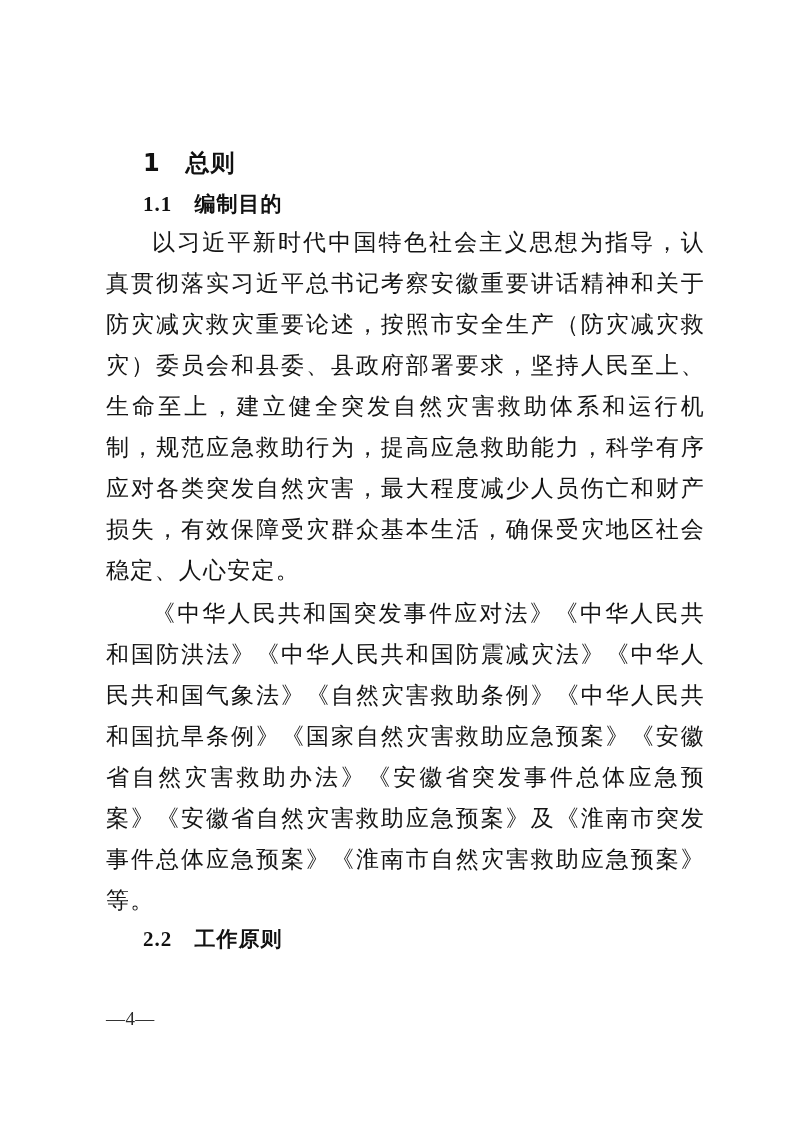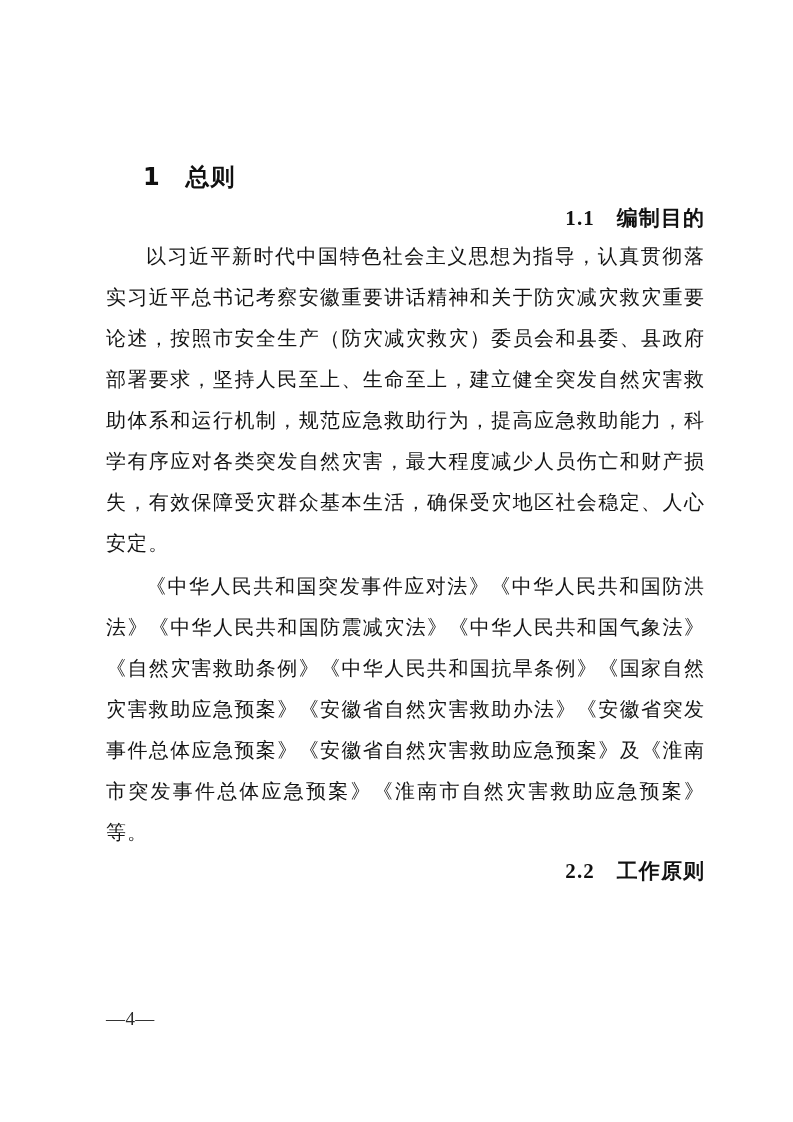--- a/index.html
+++ b/index.html
@@ -13,45 +13,44 @@
     height: 1122px;
     margin: 0 auto;
     background: #ffffff;
     color: #1a1a1a;
     overflow: hidden;
     box-sizing: border-box;
     font-family: "Liberation Serif", "DejaVu Serif", serif;
   }
   .content {
     position: absolute;
-    top: 160px;
+    top: 146px;
     left: 106px;
     width: 599px;
   }
   .chapter-heading {
     font-family: "DejaVu Sans", "Liberation Sans", sans-serif;
     font-size: 24px;
     line-height: 34px;
     font-weight: bold;
     letter-spacing: 0.04em;
     margin: 0 0 8px 37px;
     color: #111111;
   }
   .section-heading {
     font-family: "Liberation Serif", "DejaVu Serif", serif;
     font-size: 21px;
     line-height: 32px;
     font-weight: bold;
     letter-spacing: 0.05em;
     margin: 2px 0 0 37px;
     color: #111111;
-    text-align: right;
   }
   .body-paragraph {
-    font-size: 20px;
+    font-size: 23px;
     line-height: 41px;
     letter-spacing: 0.055em;
     text-align: justify;
     text-indent: 2em;
     margin: 2px 0 2px 0;
     font-weight: 400;
     color: #141414;
   }
   .footer-page-number {
     position: absolute;

